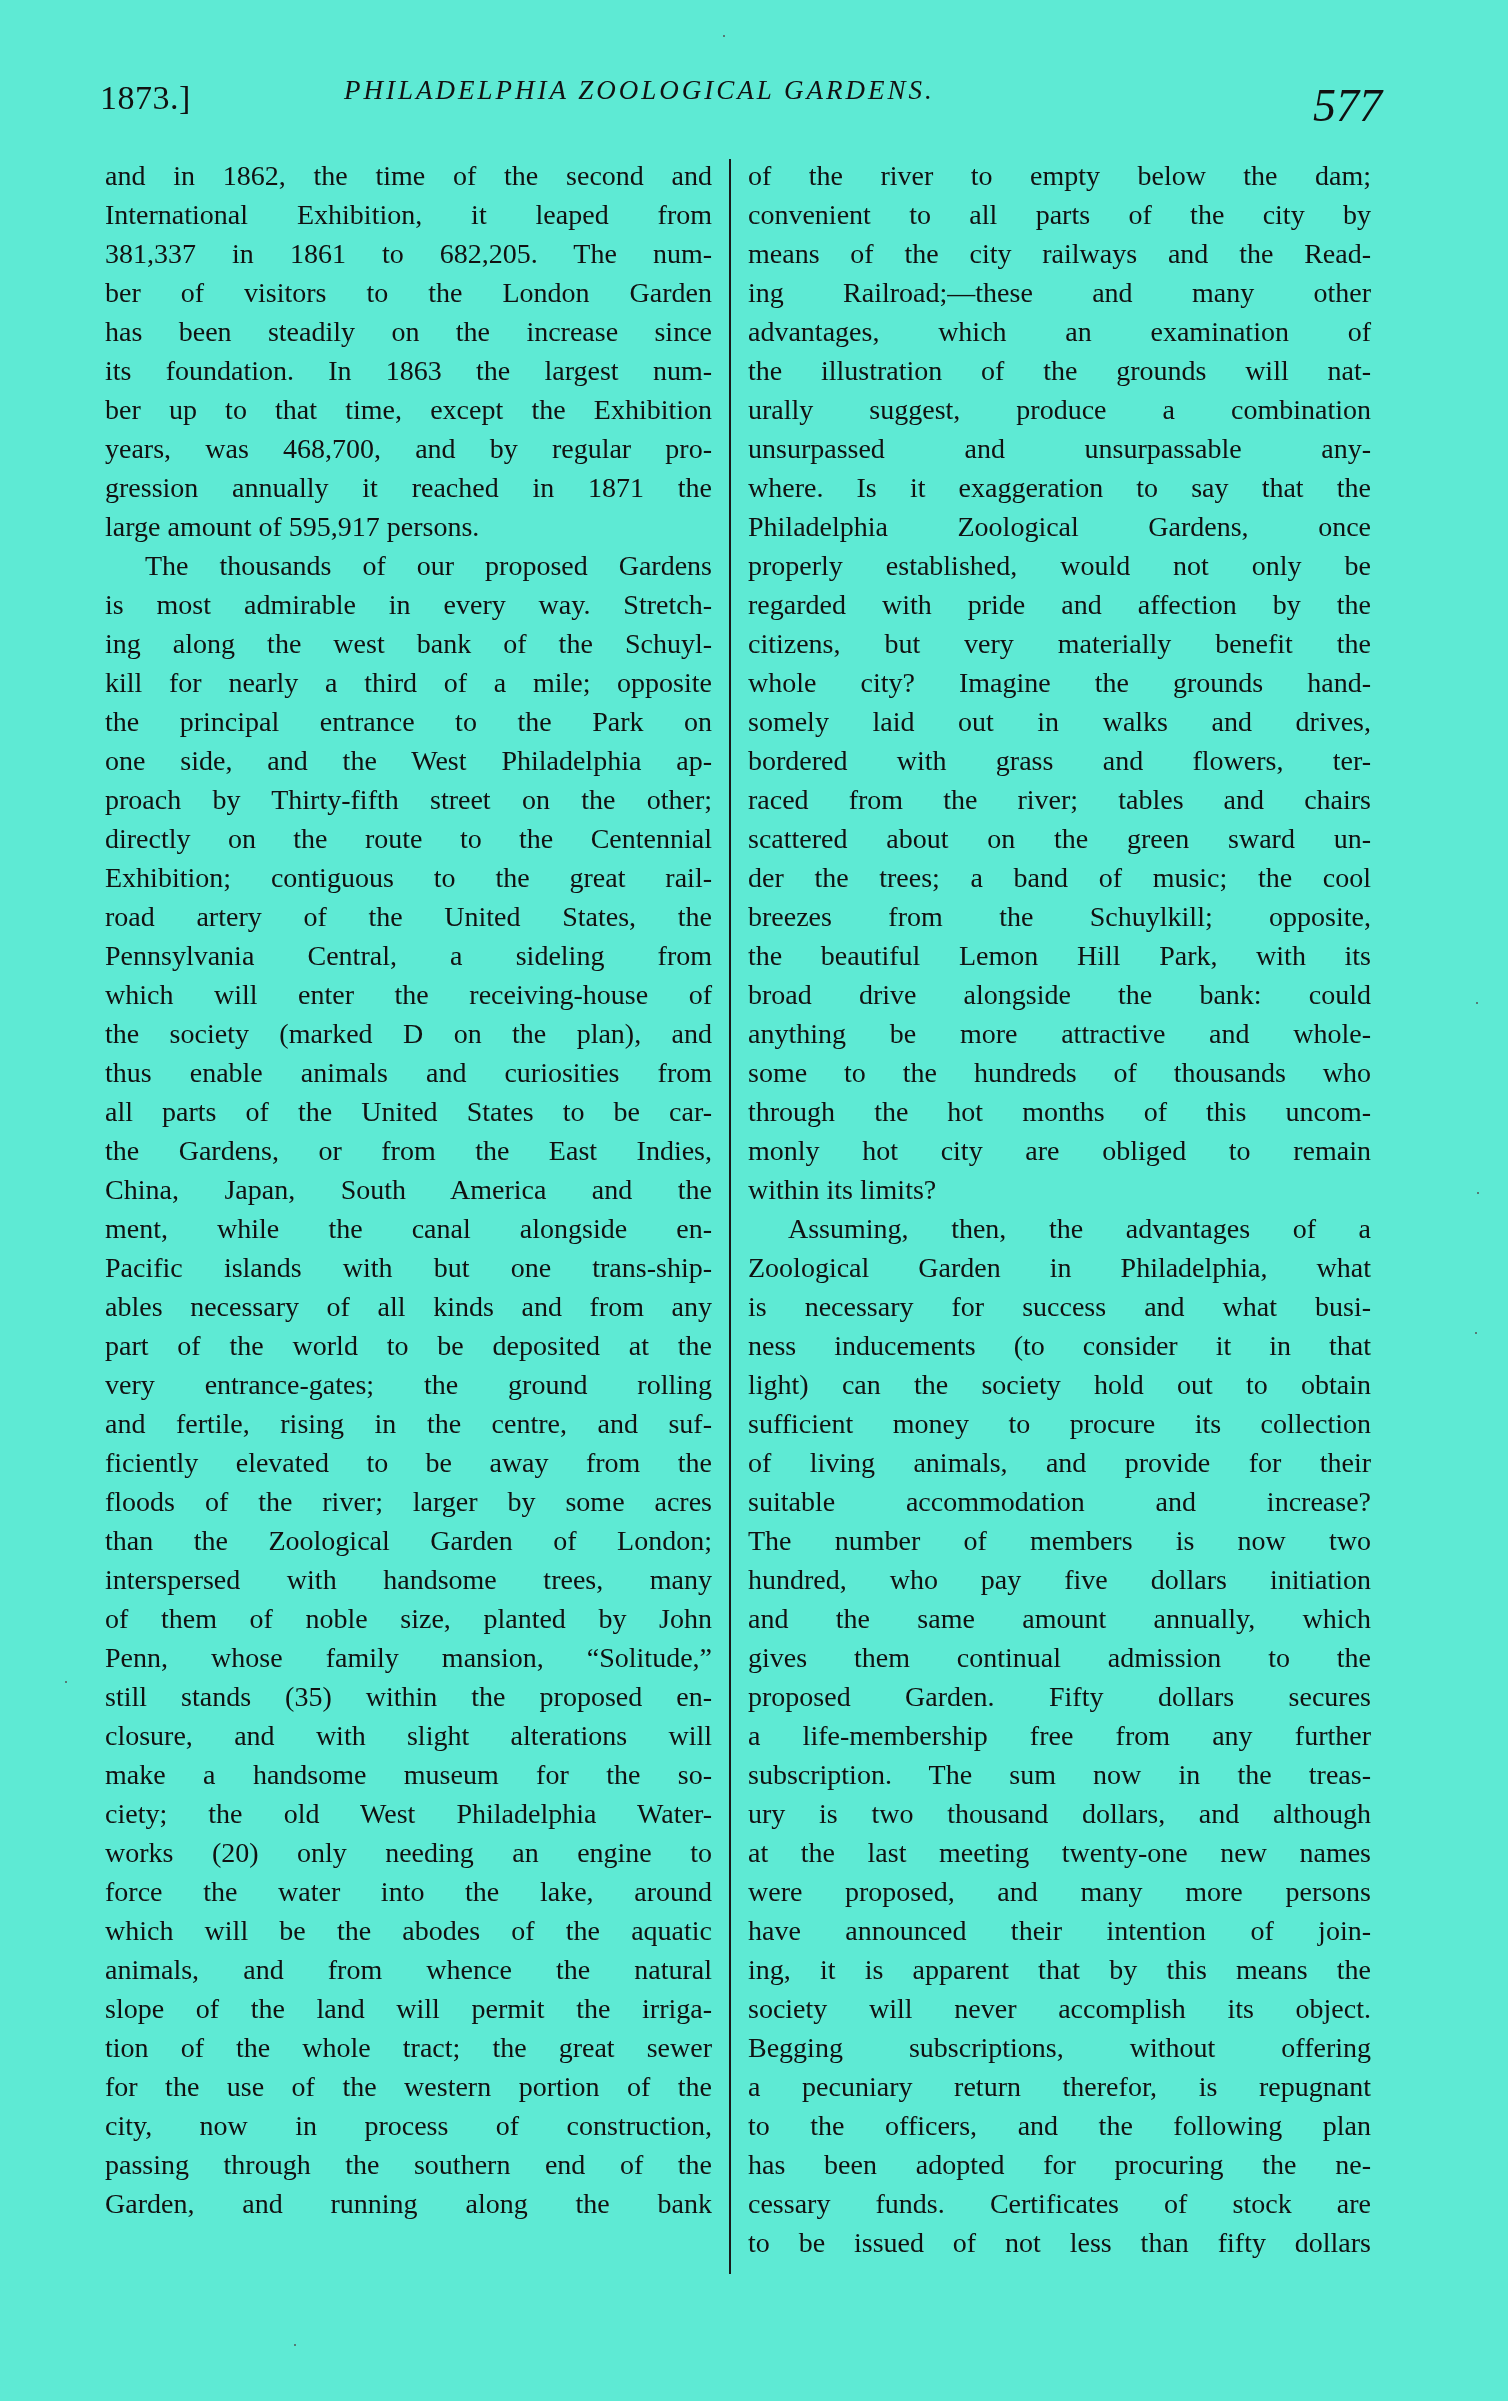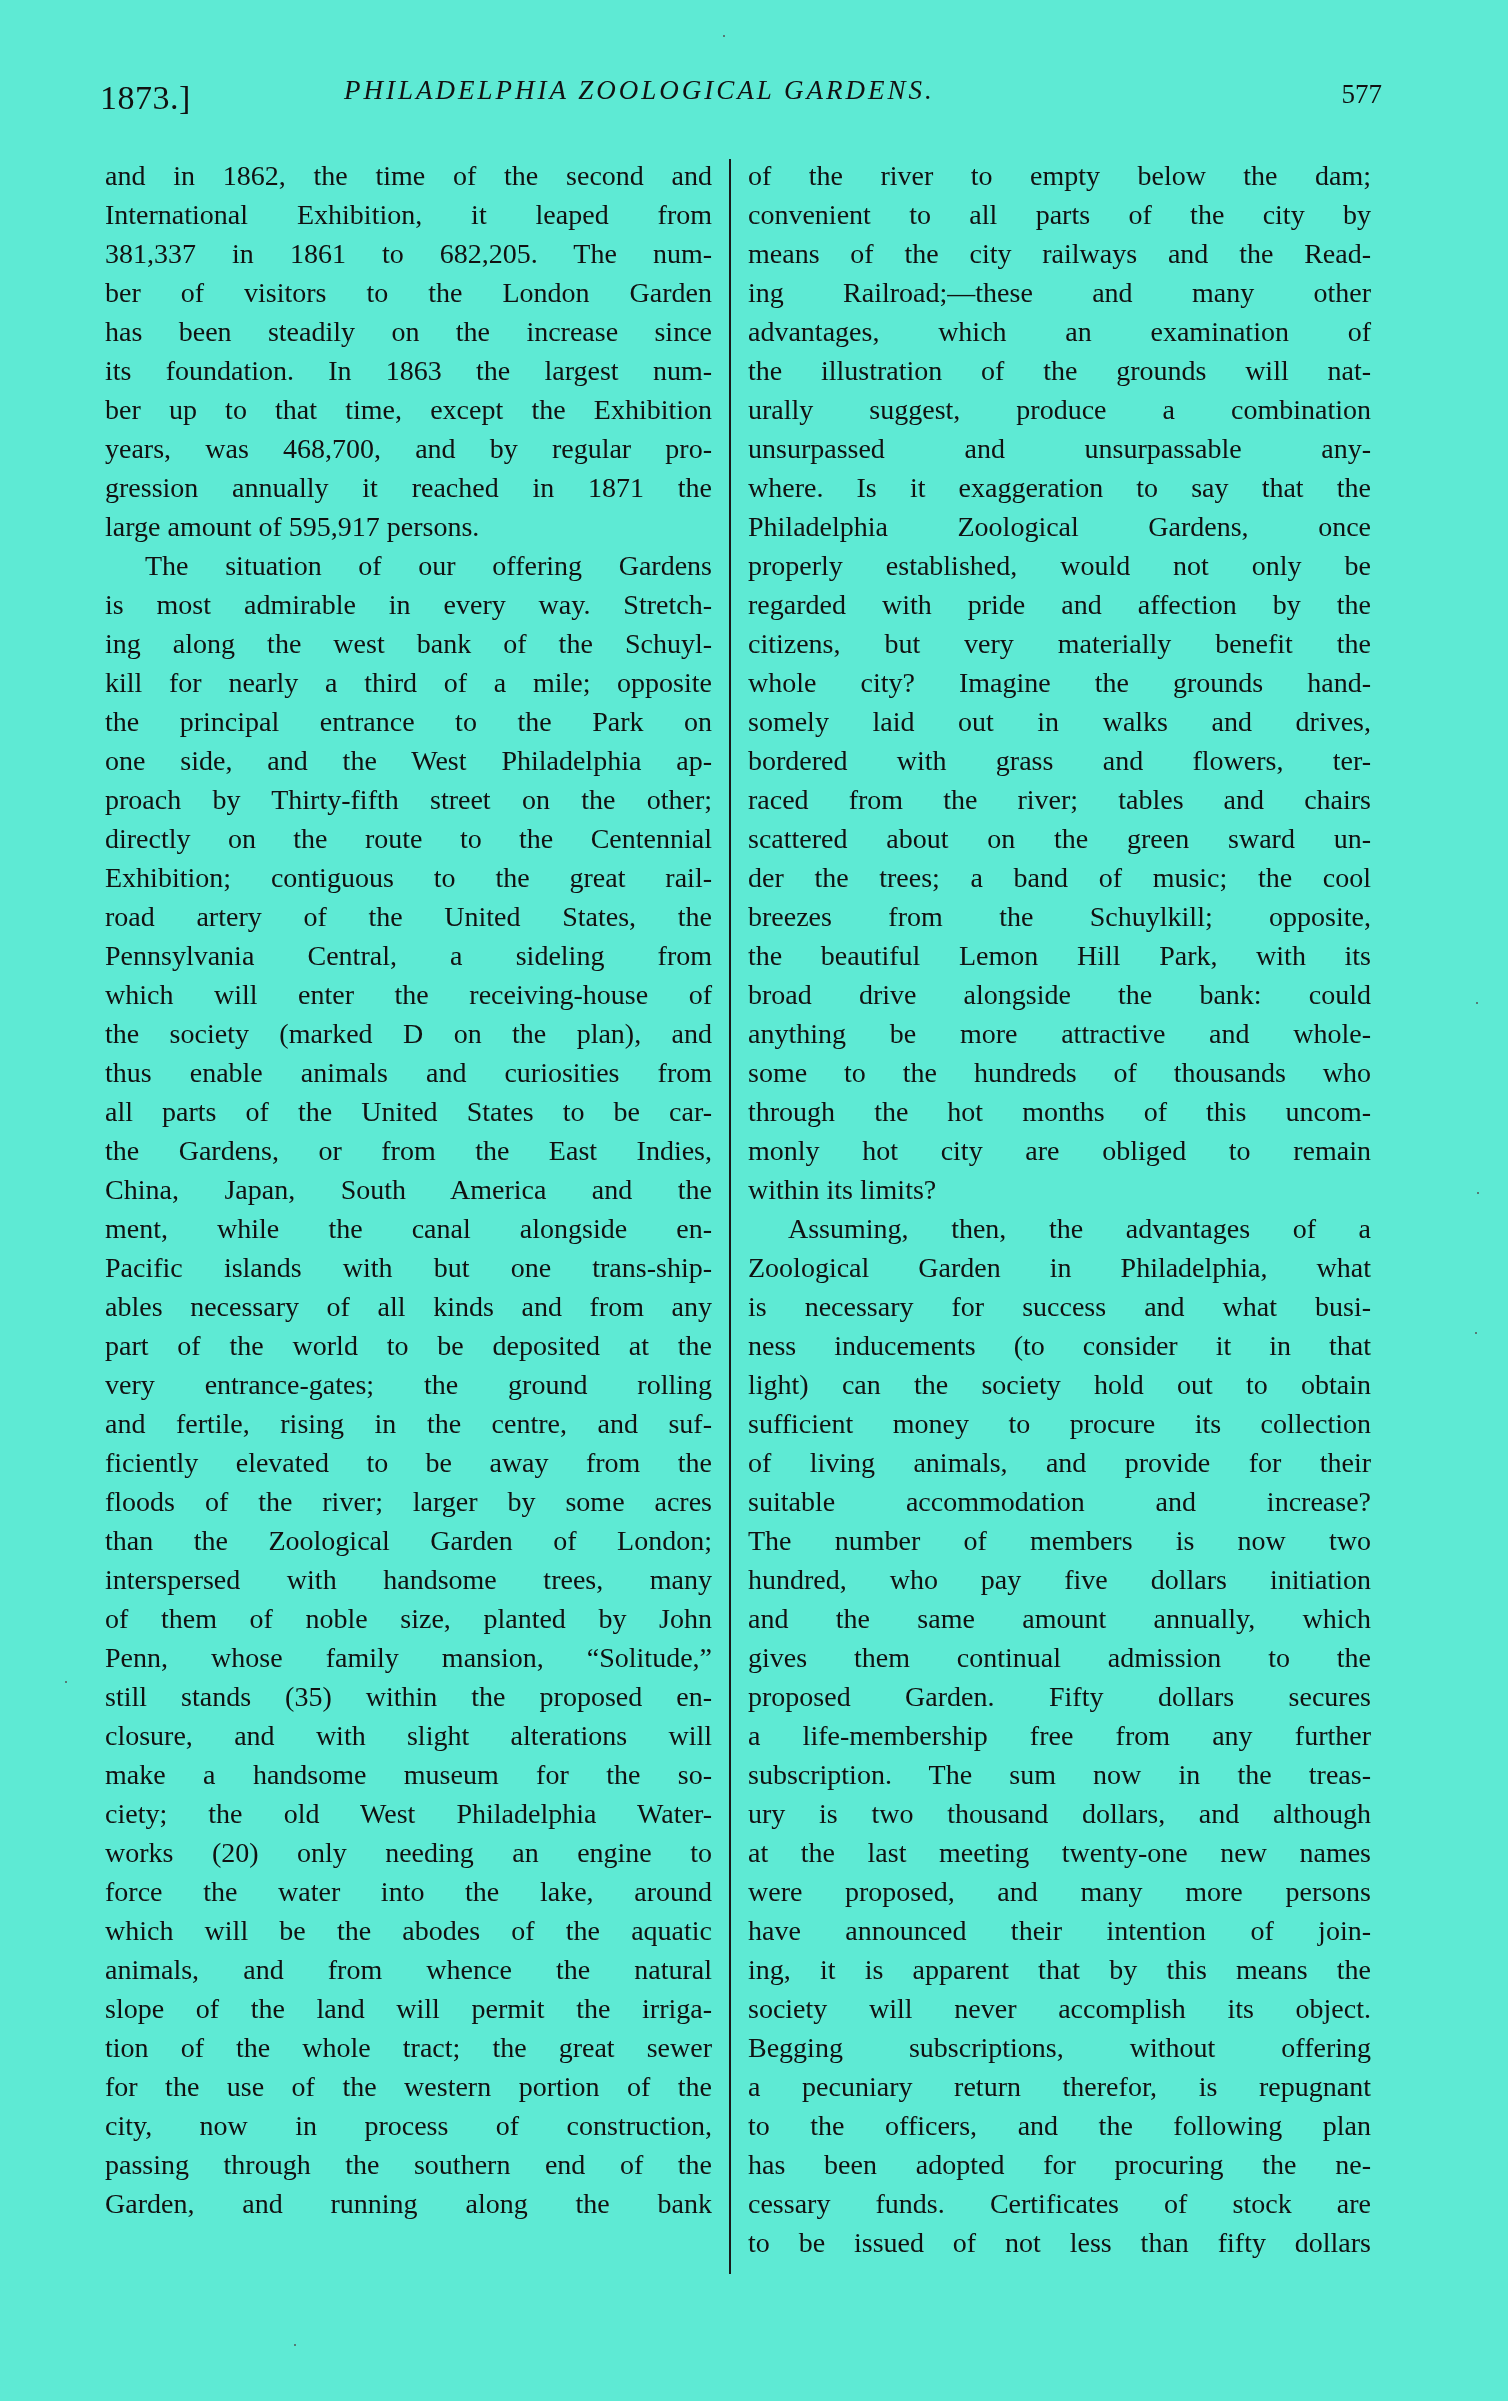--- a/index.html
+++ b/index.html
@@ -1,21 +1,21 @@
 <!DOCTYPE html>
 <html style="font-size:8px"><head>
 <meta charset="utf-8">
 <style>
   html, body { margin: 0; padding: 0; background: #ffffff; }
   body { width: 1508px; height: 2401px; position: relative; overflow: hidden; color: #111; }
   .page { position: absolute; left: 0; top: 0; width: 1508px; height: 2401px; background: #5eead4; }
   .running-head { position: absolute; top: 75px; left: 100px; width: 1282px; height: 55px; font-family: "Liberation Serif", "DejaVu Serif", serif; }
   .rh-year { position: absolute; left: 0; top: 4px; font-size: 34px; letter-spacing: 0.5px; }
   .rh-title { position: absolute; left: 244px; top: 0; font-size: 27px; font-style: italic; letter-spacing: 3px; white-space: nowrap; }
-  .rh-page { position: absolute; right: 0; top: 4px; font-size: 27px; }
+  .rh-page { position: absolute; right: 0; top: 4px; font-size: 46px; font-style: italic; }
   .col { position: absolute; top: 156px; font-family: "Liberation Serif", "DejaVu Serif", serif; font-size: 28px; line-height: 39px; }
   .col-left { left: 105px; width: 607px; }
   .col-right { left: 748px; width: 623px; }
   .line { display: block; white-space: nowrap; text-align: justify; text-align-last: justify; height: 39px; overflow: visible; }
   .line.last { text-align-last: left; }
   .line.indent { padding-left: 40px; }
   .rule { position: absolute; left: 729px; top: 159px; width: 1.5px; height: 2115px; background: #1a1a1a; }
   .speck { position: absolute; width: 2px; height: 2px; background: #555; border-radius: 50%; }
 </style>
 </head>
@@ -33,21 +33,21 @@
       <span class="line">and in 1862, the time of the second and</span>
       <span class="line">International Exhibition, it leaped from</span>
       <span class="line">381,337 in 1861 to 682,205.  The num-</span>
       <span class="line">ber of visitors to the London Garden</span>
       <span class="line">has been steadily on the increase since</span>
       <span class="line">its foundation.  In 1863 the largest num-</span>
       <span class="line">ber up to that time, except the Exhibition</span>
       <span class="line">years, was 468,700, and by regular pro-</span>
       <span class="line">gression annually it reached in 1871 the</span>
       <span class="line last">large amount of 595,917 persons.</span>
-      <span class="line indent">The situation of our offering Gardens</span>
+      <span class="line indent">The thousands of our proposed Gardens</span>
       <span class="line">is most admirable in every way.  Stretch-</span>
       <span class="line">ing along the west bank of the Schuyl-</span>
       <span class="line">kill for nearly a third of a mile; opposite</span>
       <span class="line">the principal entrance to the Park on</span>
       <span class="line">one side, and the West Philadelphia ap-</span>
       <span class="line">proach by Thirty-fifth street on the other;</span>
       <span class="line">directly on the route to the Centennial</span>
       <span class="line">Exhibition; contiguous to the great rail-</span>
       <span class="line">road artery of the United States, the</span>
       <span class="line">Pennsylvania Central, a sideling from</span>

